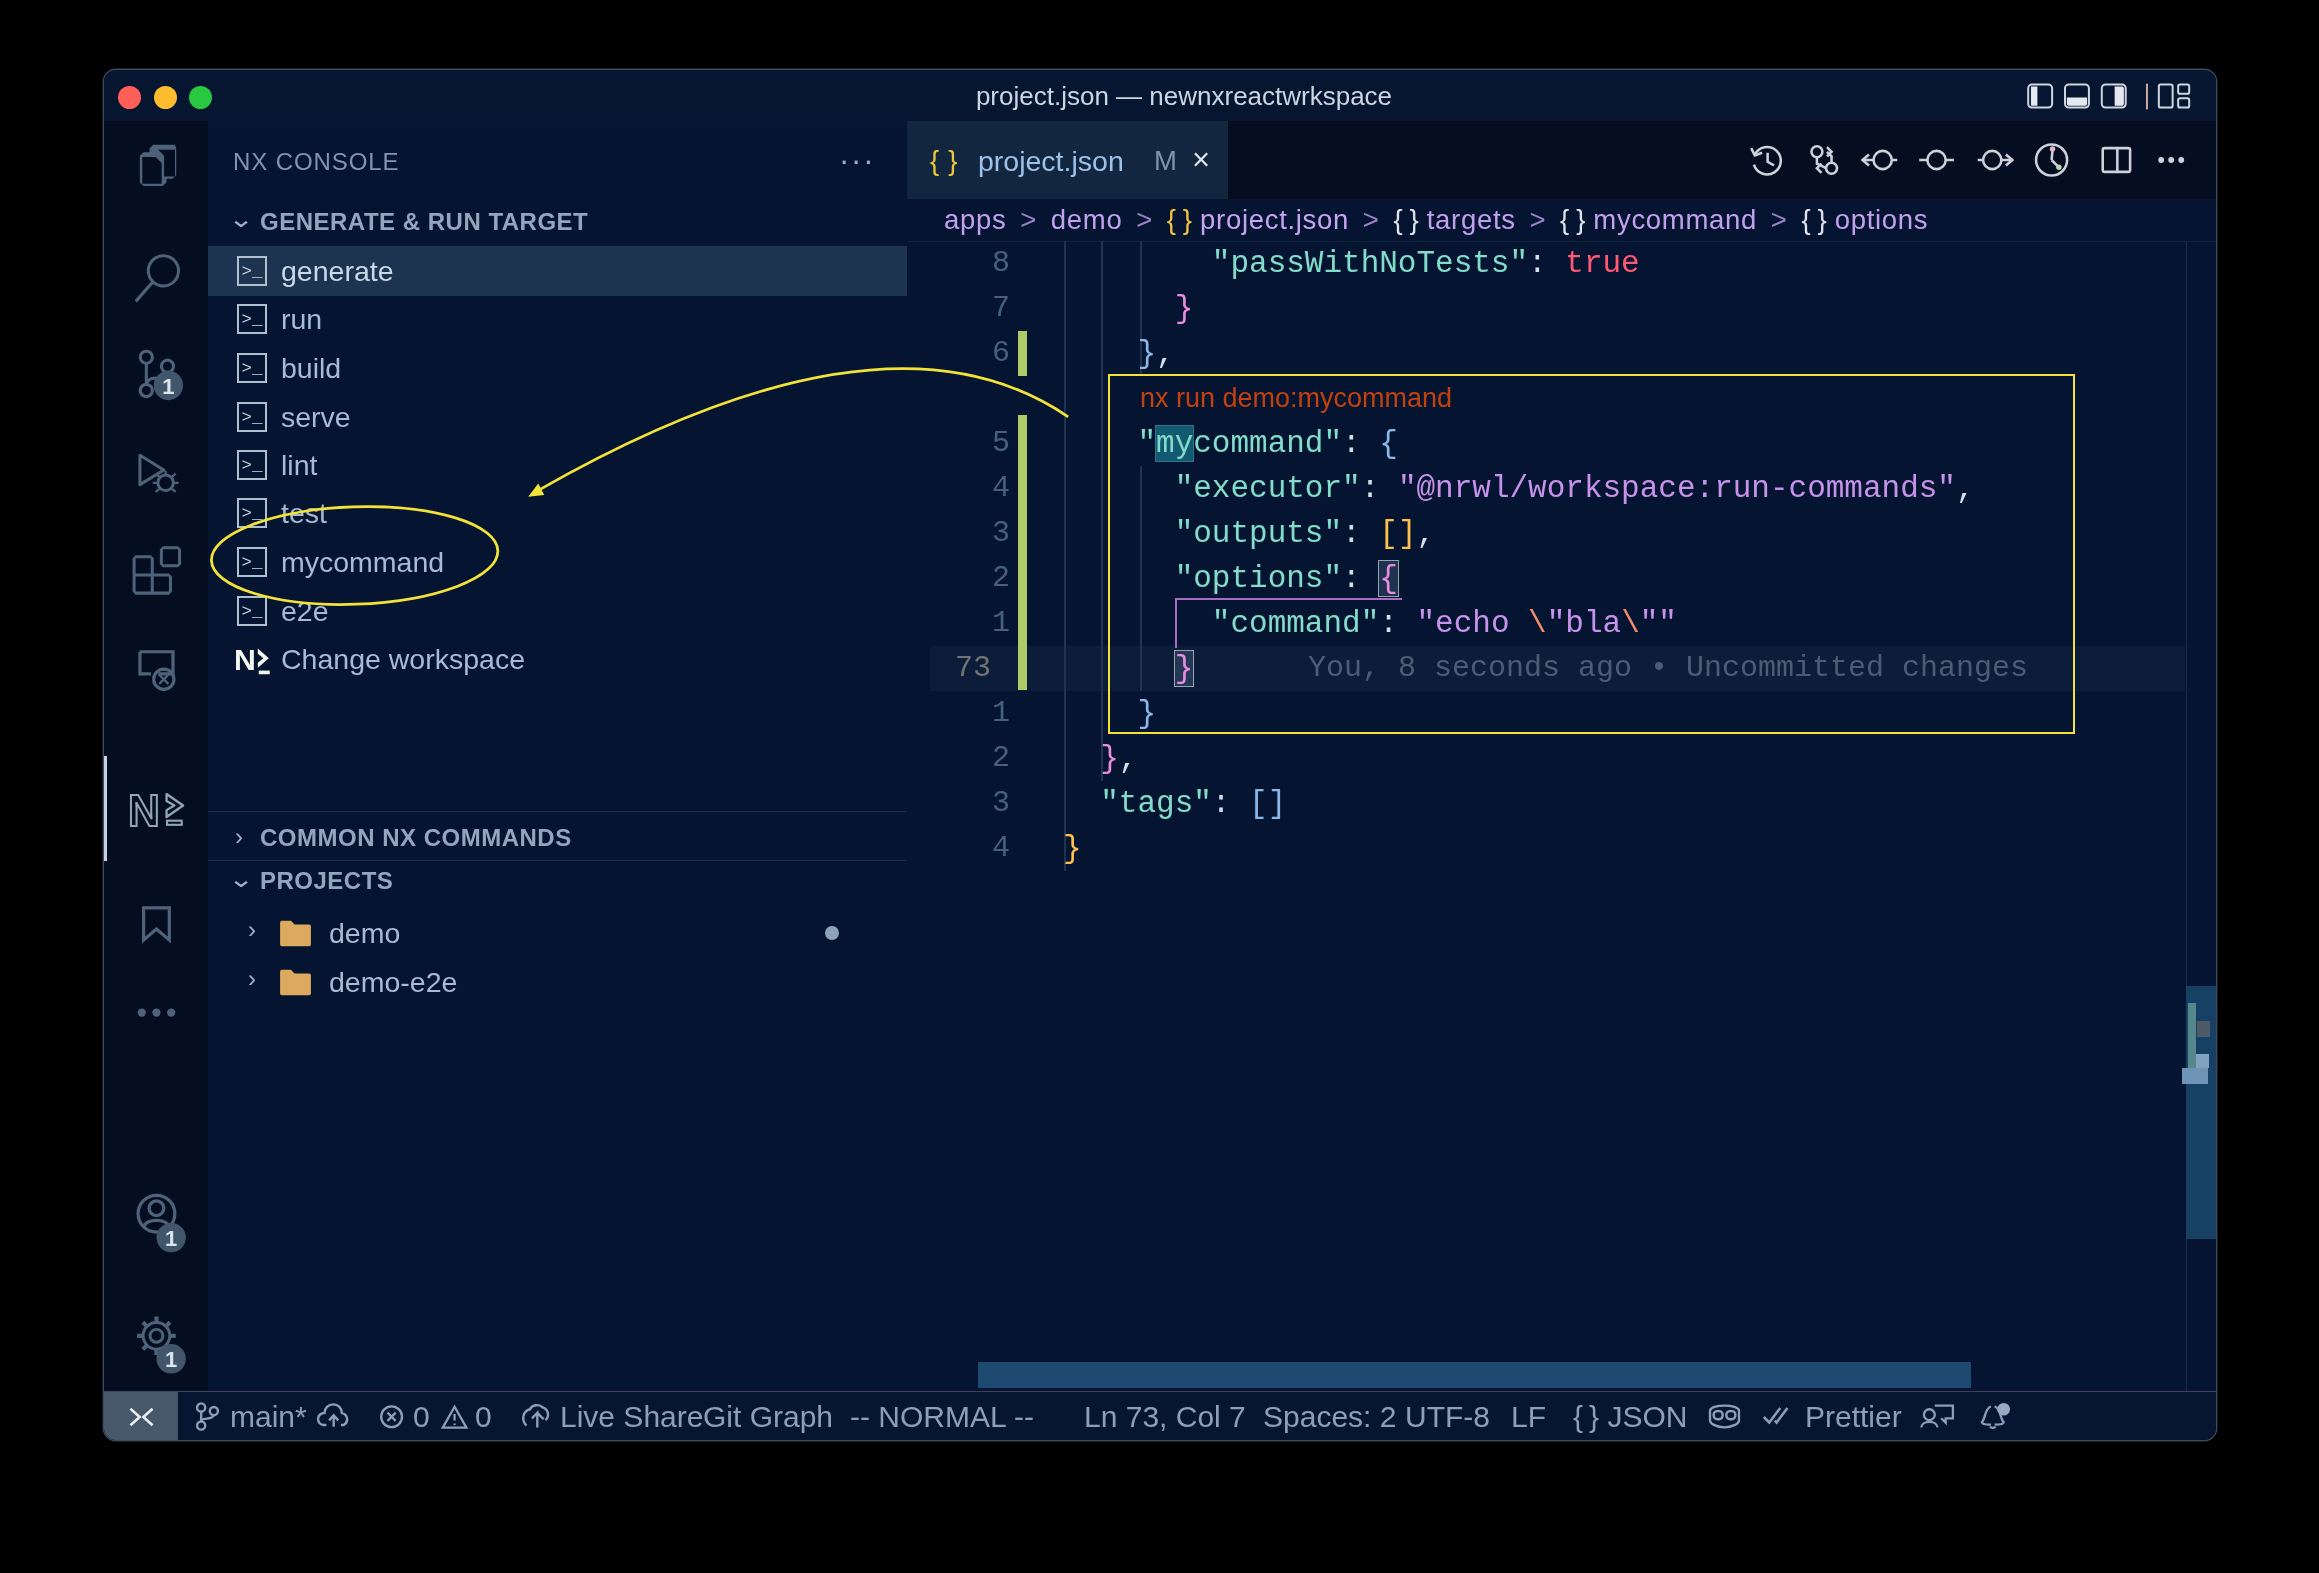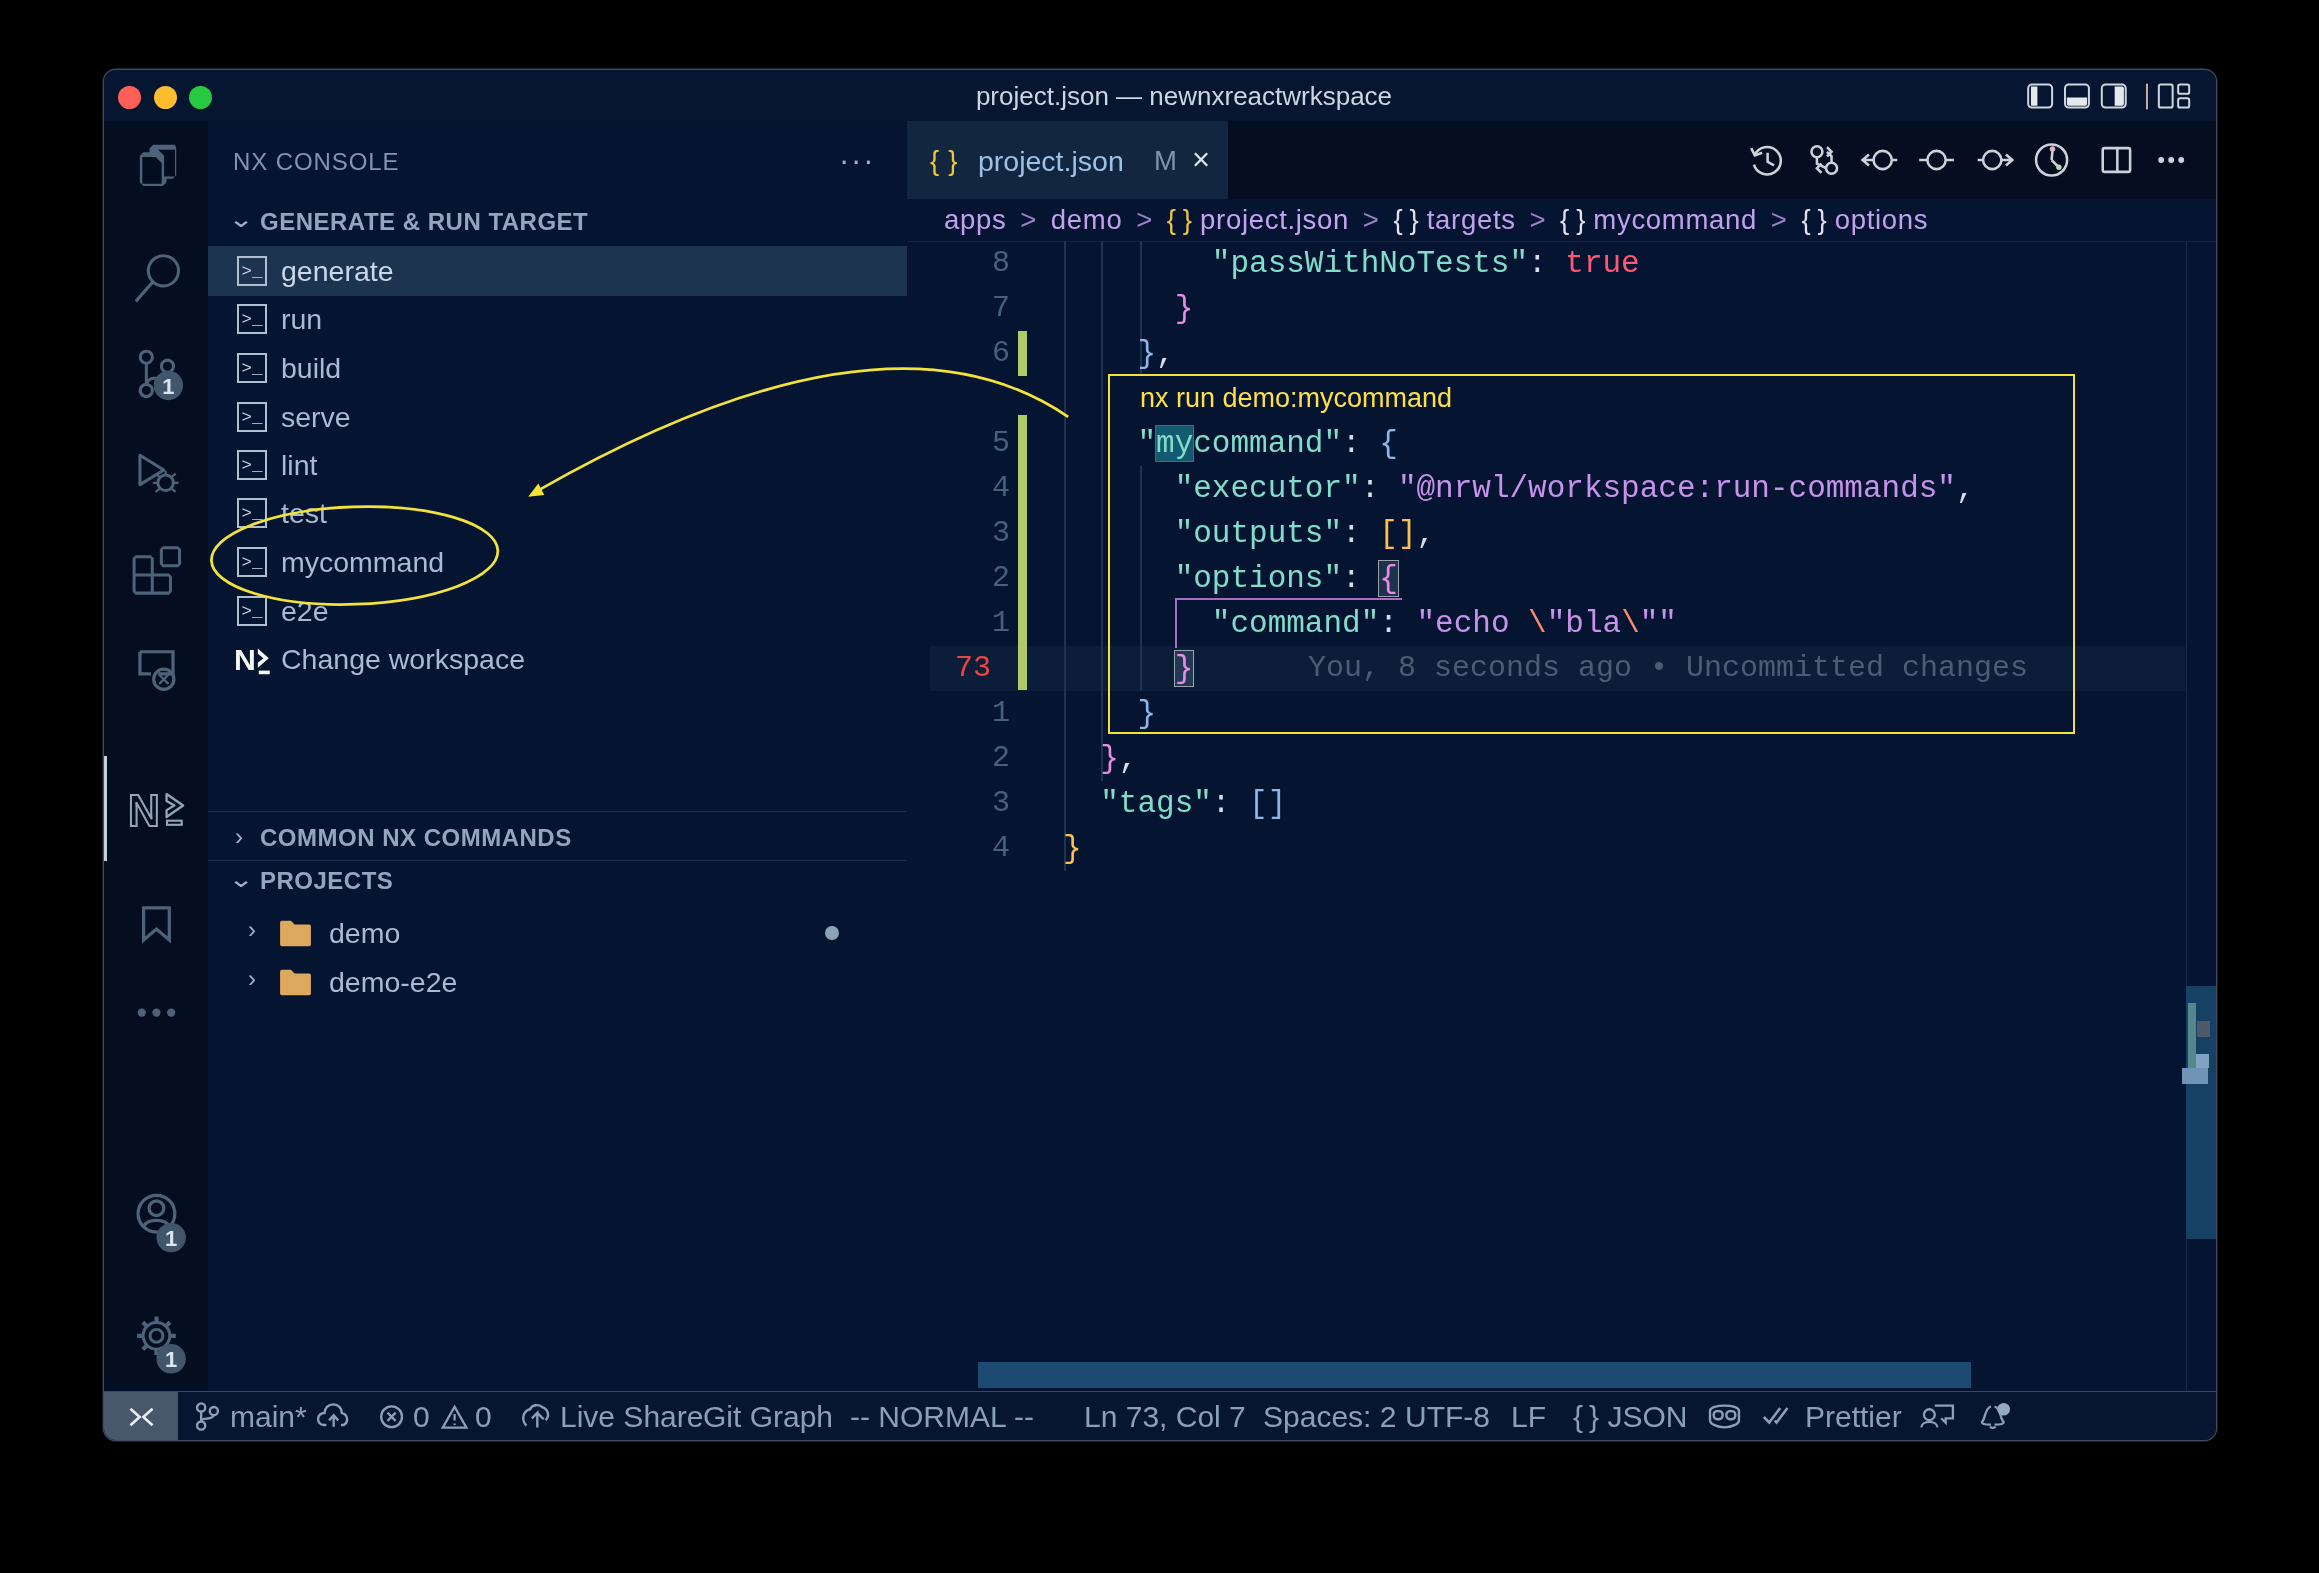--- a/index.html
+++ b/index.html
@@ -20,21 +20,21 @@
 .tlabel{position:absolute;left:73px;top:0;line-height:49px;font-size:28.5px;color:#a6bcd2}
 .ticon{position:absolute;left:29px;top:9.2px;width:30px;height:30px;border:2.3px solid #aebfd0;color:#c6d3e0;font-family:"Liberation Mono",monospace;font-size:17.4px;line-height:27px;text-align:center}
 #tabstrip{position:absolute;left:803px;top:51px;width:1310px;height:78px;background:#040e20}
 #activetab{position:absolute;left:803px;top:51px;width:321px;height:78px;background:#12273f}
 #breadcrumbs{position:absolute;left:803px;top:129px;width:1310px;height:41px;background:#051531;color:#c2a0ee;font-size:27.5px;line-height:41px;white-space:pre;letter-spacing:0.7px}
 .ln{position:absolute;left:833px;width:73px;text-align:right;font-family:"Liberation Mono",monospace;font-size:30px;line-height:45px;color:#47617a}
 .cl{position:absolute;left:959px;font-family:"Liberation Mono",monospace;font-size:31px;line-height:45px;white-space:pre;color:#d6deeb}
 .k{color:#83dcca}.s{color:#c792ea}.o{color:#f78c6c}.r{color:#ff5874}.bb{color:#8ab6e8}.bp{color:#e88ce0}.by{color:#fdc04e}.w{color:#d6deeb}
 .guide{position:absolute;width:1.8px;background:#1e3450}
 .greenbar{position:absolute;left:914px;width:9.2px;background:#aecb68}
-#codelens{position:absolute;left:1036px;top:306px;height:45px;line-height:45px;font-size:27px;color:#fde047}
+#codelens{position:absolute;left:1036px;top:306px;height:45px;line-height:45px;font-size:27px;color:#c2410c}
 #blame{position:absolute;left:1204px;top:576px;height:45px;line-height:45px;font-family:"Liberation Mono",monospace;font-size:30px;color:#4c5c72}
 .bhl{background:rgba(125,155,185,0.22);outline:1.8px solid #97a2ac}
 #curline{position:absolute;left:826px;top:576px;width:1255px;height:45px;background:rgba(130,165,210,0.06)}
 .st{position:absolute;top:0;height:50px;line-height:50px;color:#8ba0b8;font-size:30px;white-space:nowrap}
 #ybox{position:absolute;left:1108px;top:374px;width:967px;height:360px;border:2.8px solid #f3e339;z-index:50}
 #annot{position:absolute;left:0;top:0;width:2320px;height:1574px;z-index:60;pointer-events:none}
 </style>
 </head>
 <body>
 <div id="page">
@@ -257,21 +257,21 @@
 <div class="ln" style="top:261px">6</div>
 <div class="ln" style="top:351px">5</div>
 <div class="ln" style="top:396px">4</div>
 <div class="ln" style="top:441px">3</div>
 <div class="ln" style="top:486px">2</div>
 <div class="ln" style="top:531px">1</div>
 <div class="ln" style="top:621px">1</div>
 <div class="ln" style="top:666px">2</div>
 <div class="ln" style="top:711px">3</div>
 <div class="ln" style="top:756px">4</div>
-<div class="abs" style="left:851px;top:576px;font-family:'Liberation Mono',monospace;font-size:30px;line-height:45px;color:#ef4444">73</div>
+<div class="abs" style="left:851px;top:576px;font-family:'Liberation Mono',monospace;font-size:30px;line-height:45px;color:#737373">73</div>
 <div class="abs" style="left:1071px;top:528px;width:227px;height:2.3px;background:#a86cc4"></div>
 <div class="abs" style="left:1071px;top:528px;width:2.3px;height:50px;background:#a86cc4"></div>
 <div id="codelens">nx run demo:mycommand</div>
 <div id="blame">You, 8 seconds ago • Uncommitted changes</div>
 <div class="cl" style="top:171px">        <span class="k">"passWithNoTests"</span><span class="w">:</span> <span class="r">true</span></div>
 <div class="cl" style="top:216px">      <span class="bp">}</span></div>
 <div class="cl" style="top:261px">    <span class="bb">}</span><span class="w">,</span></div>
 <div class="cl" style="top:351px">    <span class="k">"</span><span class="k" style="background:#135a70;outline:1.4px solid #2d7389">my</span><span class="k">command"</span><span class="w">:</span> <span class="bb">{</span></div>
 <div class="cl" style="top:396px">      <span class="k">"executor"</span><span class="w">:</span> <span class="s">"@nrwl/workspace:run-commands"</span><span class="w">,</span></div>
 <div class="cl" style="top:441px">      <span class="k">"outputs"</span><span class="w">:</span> <span class="by">[]</span><span class="w">,</span></div>

